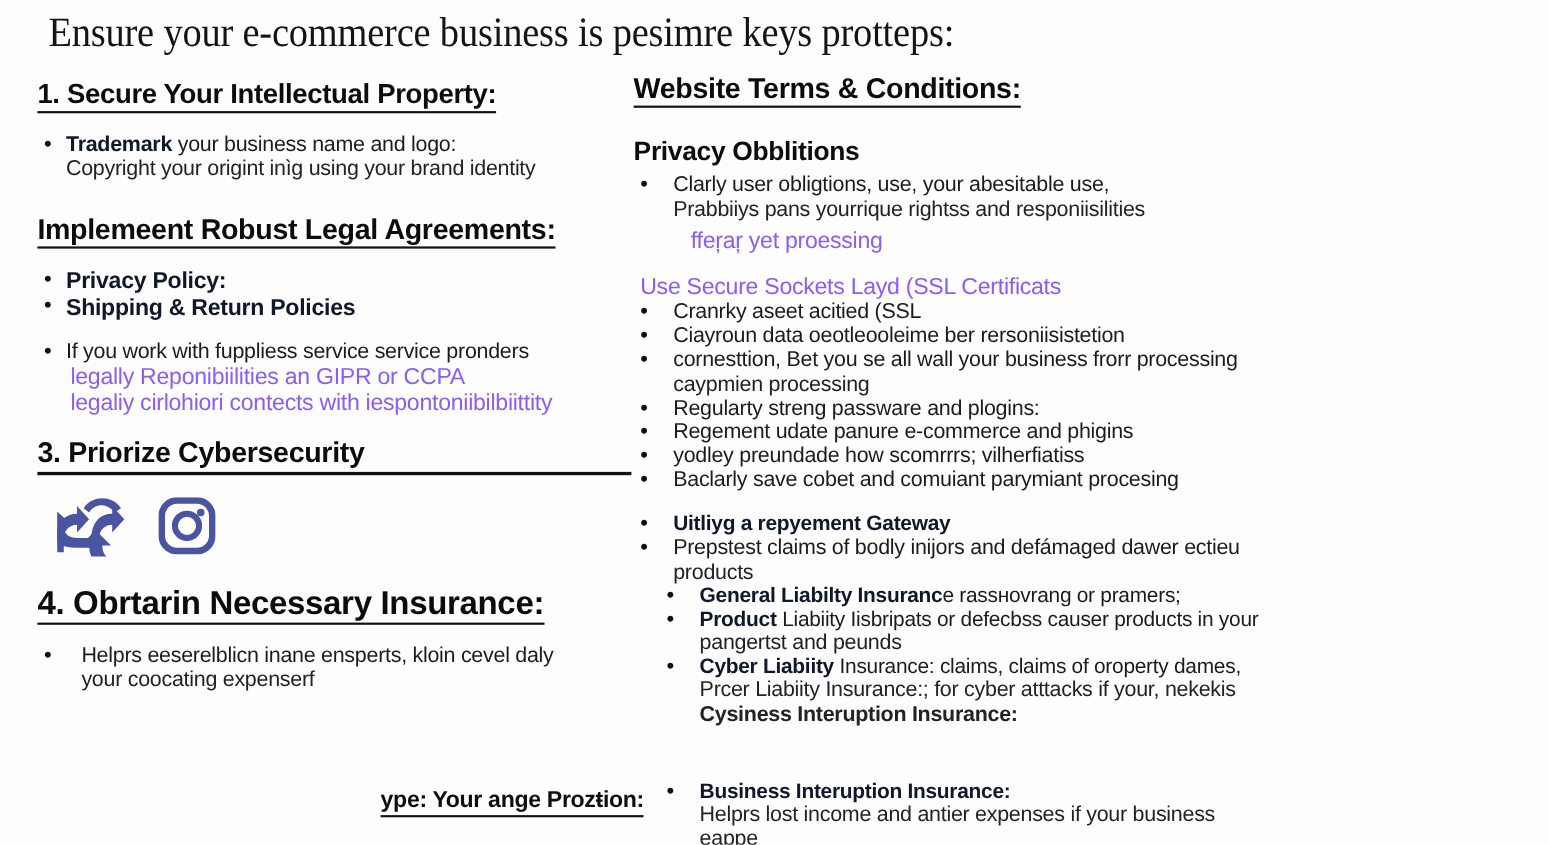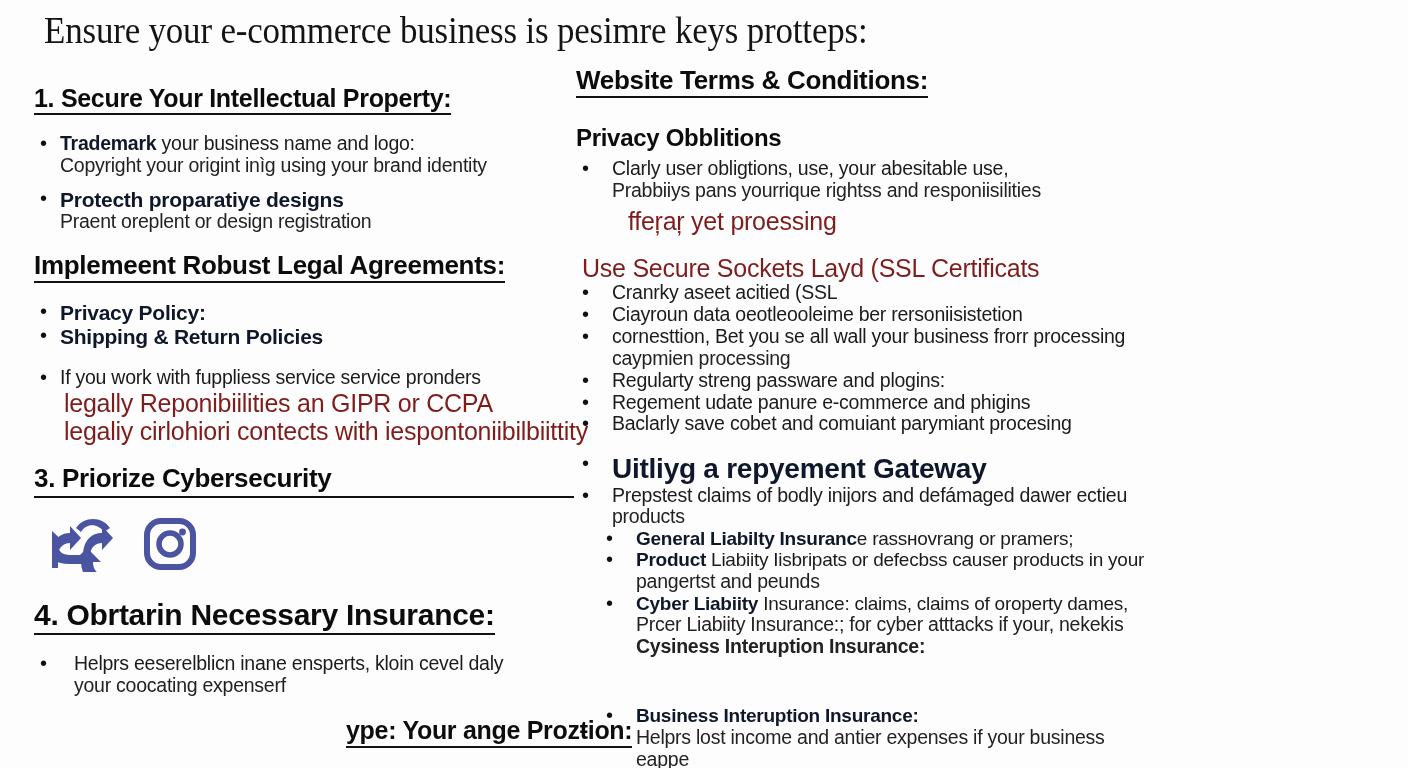--- a/index.html
+++ b/index.html
@@ -30,21 +30,21 @@
     transform: scaleX(0.92);
     transform-origin: left center;
     color: #141414;
     white-space: nowrap;
   }
 
   
   .col-left {
     position: absolute;
     left: 34px;
-    top: 84px;
+    top: 72px;
     width: 560px;
   }
   .col-right {
     position: absolute;
     left: 576px;
     top: 66px;
     width: 620px;
   }
 
   
@@ -98,23 +98,23 @@
 
   .b { font-weight: bold; color: #0f172a; }
   .sub-line {
     display: block;
     font-size: 19.5px;
     line-height: 1.12;
     letter-spacing: -0.25px;
     color: #222222;
   }
   .plain-line {
-    font-size: 25px;
+    font-size: 21px;
     line-height: 1.14;
-    color: #7f1d1d;
+    color: #8b5cf6;
     letter-spacing: -0.25px;
   }
   .indent-2 { padding-left: 52px; }
   .indent-3 { padding-left: 30px; }
 
   .gap-xs { height: 6px; }
   .gap-s  { height: 11px; }
   .gap-m  { height: 18px; }
   .gap-l  { height: 26px; }
 
@@ -125,21 +125,21 @@
     gap: 22px;
     padding-left: 18px;
   }
   .icon-row svg { display: block; }
 
   
   .overlap-heading {
     position: absolute;
     left: 346px;
     top: 716px;
-    font-size: 25px;
+    font-size: 21px;
     font-weight: bold;
     color: #0d0d0d;
     letter-spacing: -0.3px;
     border-bottom: 2.5px solid #141414;
     padding-bottom: 1px;
     white-space: nowrap;
   }
   .wide-rule {
     display: block;
     width: 540px;
@@ -157,24 +157,20 @@
 
   
   <div class="heading-underline">1. Secure Your Intellectual Property:</div>
   <div class="gap-m"></div>
   <ul class="bl">
     <li class="bullet">
       <span class="b">Trademark</span><span> your business name and logo:</span>
       <span class="sub-line">Copyright your origint inìg using your brand identity</span>
     </li>
     <div class="gap-s"></div>
-    <li class="bullet">
-      <span class="b" style="font-size:21px;">Protecth proparatiye designs</span>
-      <span class="sub-line">Praent oreplent or design registration</span>
-    </li>
   </ul>
 
   <div class="gap-m"></div>
 
   
   <div class="heading-underline" style="font-size:26px;">Implemeent Robust Legal Agreements:</div>
   <div class="gap-m"></div>
   <ul class="bl">
     <li class="bullet">
       <span class="b" style="font-size:21px;">Privacy Policy:</span>
@@ -279,30 +275,33 @@
       <span>cornesttion, Bet you se all wall your business frorr processing</span>
       <span class="sub-line">caypmien processing</span>
     </li>
     <li class="bullet" style="padding-left:36px;">
       <span>Regularty streng passware and plogins:</span>
     </li>
     <li class="bullet" style="padding-left:36px;">
       <span>Regement udate panure e-commerce and phigins</span>
     </li>
     <li class="bullet" style="padding-left:36px;">
+      <span>yodley preundade how scomrrrs; vilherfiatiss</span>
+    </li>
+    <li class="bullet" style="padding-left:36px;">
       <span>Baclarly save cobet and comuiant parymiant procesing</span>
     </li>
   </ul>
 
   <div class="gap-m"></div>
 
   
   <ul class="bl">
     <li class="bullet" style="padding-left:36px;">
-      <span class="b" style="font-size:28px;">Uitliyg a repyement Gateway</span>
+      <span class="b" style="font-size:19px;">Uitliyg a repyement Gateway</span>
     </li>
     <li class="bullet" style="padding-left:36px;">
       <span>Prepstest claims of bodly inijors and defámaged dawer ectieu</span>
       <span class="sub-line">products</span>
     </li>
   </ul>
 
   <ul class="bl sub" style="padding-left:24px;">
     <li class="bullet" style="padding-left:36px;">
       <span class="b">General Liabilty Insuranc</span><span>e rassнovrang or pramers;</span>

